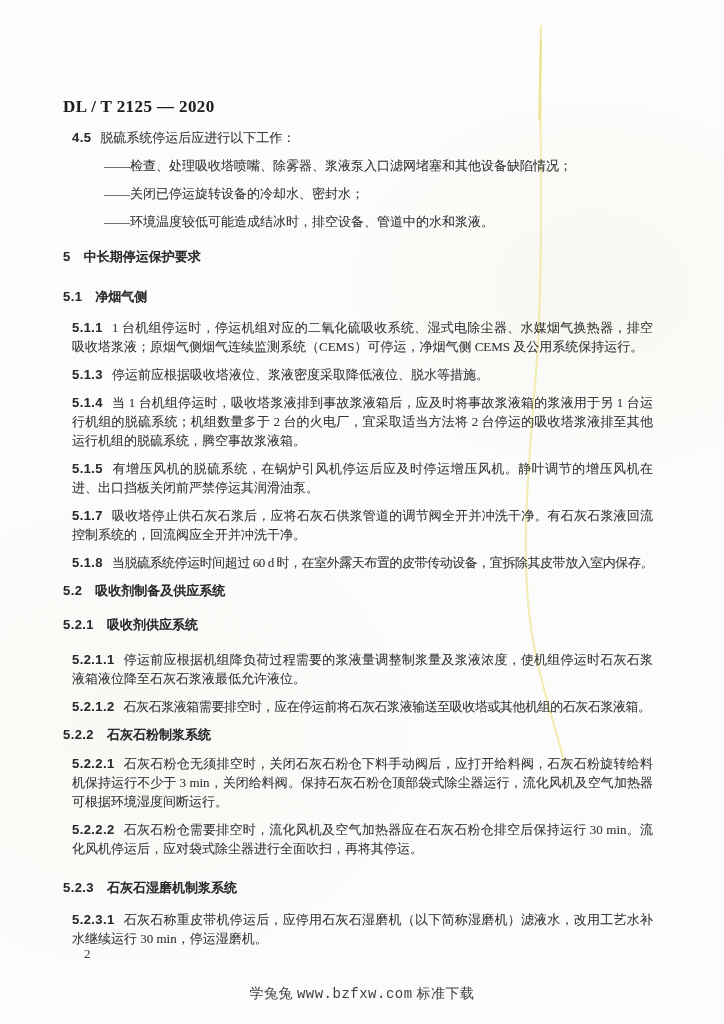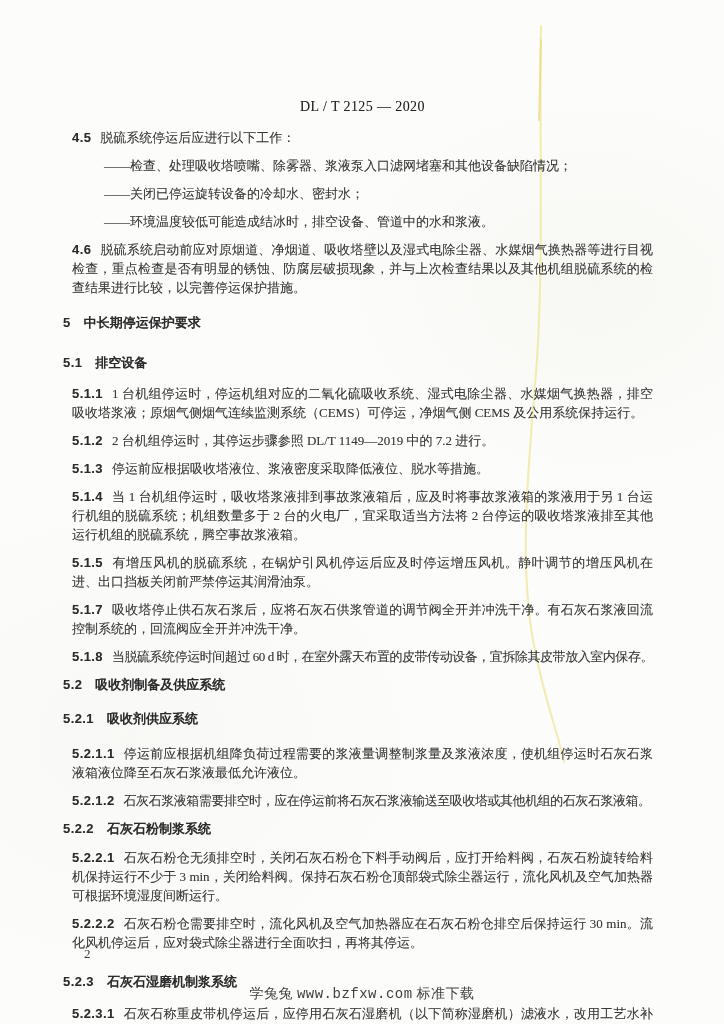--- a/index.html
+++ b/index.html
@@ -12,22 +12,22 @@
     font-family:"Liberation Serif","DejaVu Serif",serif;
   }
   .scan-artifact { position:absolute; left:0; top:0; pointer-events:none; }
   .content {
     position:absolute; left:63px; top:97px; width:599px;
     color:#383838; font-size:13px; line-height:19px; text-align:justify;
     text-shadow:0 0 .3px rgba(70,70,70,.35);
   }
   .content p { margin:9px; }
   .doc-code {
-    font-weight:normal; font-size:14px; color:#1f1f1f; letter-spacing:.4px;
-    margin:0 0 12px !important; text-align:center;
+    font-weight:bold; font-size:17px; color:#1f1f1f; letter-spacing:.4px;
+    margin:0 0 12px !important; text-align:left;
   }
   .cnum {
     font-family:"Liberation Sans","DejaVu Sans",sans-serif; font-weight:bold;
     color:#2c2c2c; margin-right:9px; letter-spacing:.4px;
   }
   .dash { padding-left:32px; }
   .hd {
     font-family:"Liberation Sans","DejaVu Sans",sans-serif; font-weight:bold;
     color:#2b2b2b; text-align:left;
   }
@@ -63,28 +63,26 @@
 
   <div class="content">
 
     <p class="doc-code">DL / T 2125 — 2020</p>
 
     <p class="body"><b class="cnum">4.5</b><span>脱硫系统停运后应进行以下工作：</span></p>
     <p class="body dash">——检查、处理吸收塔喷嘴、除雾器、浆液泵入口滤网堵塞和其他设备缺陷情况；</p>
     <p class="body dash">——关闭已停运旋转设备的冷却水、密封水；</p>
     <p class="body dash">——环境温度较低可能造成结冰时，排空设备、管道中的水和浆液。</p>
 
-    <p class="body"><b class="cnum">4.6</b><span>脱硫系统启动前应对原烟道、净烟道、吸收塔壁以及湿式电除尘器、水媒烟气换热器等进行目视检查，重点检查是否有明显的锈蚀、防腐层破损现象，并与上次检查结果以及其他机组脱硫系统的检查结果进行比较，以完善停运保护措施。</span></p>
 
     <p class="hd h-main"><b class="cnum">5</b><span>中长期停运保护要求</span></p>
 
-    <p class="hd h-sub"><b class="cnum">5.1</b><span>排空设备</span></p>
+    <p class="hd h-sub"><b class="cnum">5.1</b><span>净烟气侧</span></p>
 
     <p class="body"><b class="cnum">5.1.1</b><span>1 台机组停运时，停运机组对应的二氧化硫吸收系统、湿式电除尘器、水媒烟气换热器，排空吸收塔浆液；原烟气侧烟气连续监测系统（CEMS）可停运，净烟气侧 CEMS 及公用系统保持运行。</span></p>
-    <p class="body"><b class="cnum">5.1.2</b><span>2 台机组停运时，其停运步骤参照 DL/T 1149—2019 中的 7.2 进行。</span></p>
     <p class="body"><b class="cnum">5.1.3</b><span>停运前应根据吸收塔液位、浆液密度采取降低液位、脱水等措施。</span></p>
     <p class="body"><b class="cnum">5.1.4</b><span>当 1 台机组停运时，吸收塔浆液排到事故浆液箱后，应及时将事故浆液箱的浆液用于另 1 台运行机组的脱硫系统；机组数量多于 2 台的火电厂，宜采取适当方法将 2 台停运的吸收塔浆液排至其他运行机组的脱硫系统，腾空事故浆液箱。</span></p>
     <p class="body"><b class="cnum">5.1.5</b><span>有增压风机的脱硫系统，在锅炉引风机停运后应及时停运增压风机。静叶调节的增压风机在进、出口挡板关闭前严禁停运其润滑油泵。</span></p>
     <p class="body"><b class="cnum">5.1.7</b><span>吸收塔停止供石灰石浆后，应将石灰石供浆管道的调节阀全开并冲洗干净。有石灰石浆液回流控制系统的，回流阀应全开并冲洗干净。</span></p>
     <p class="body tight"><b class="cnum">5.1.8</b><span>当脱硫系统停运时间超过 60 d 时，在室外露天布置的皮带传动设备，宜拆除其皮带放入室内保存。</span></p>
 
     <p class="hd h-52"><b class="cnum">5.2</b><span>吸收剂制备及供应系统</span></p>
 
     <p class="hd h-521"><b class="cnum">5.2.1</b><span>吸收剂供应系统</span></p>
 

